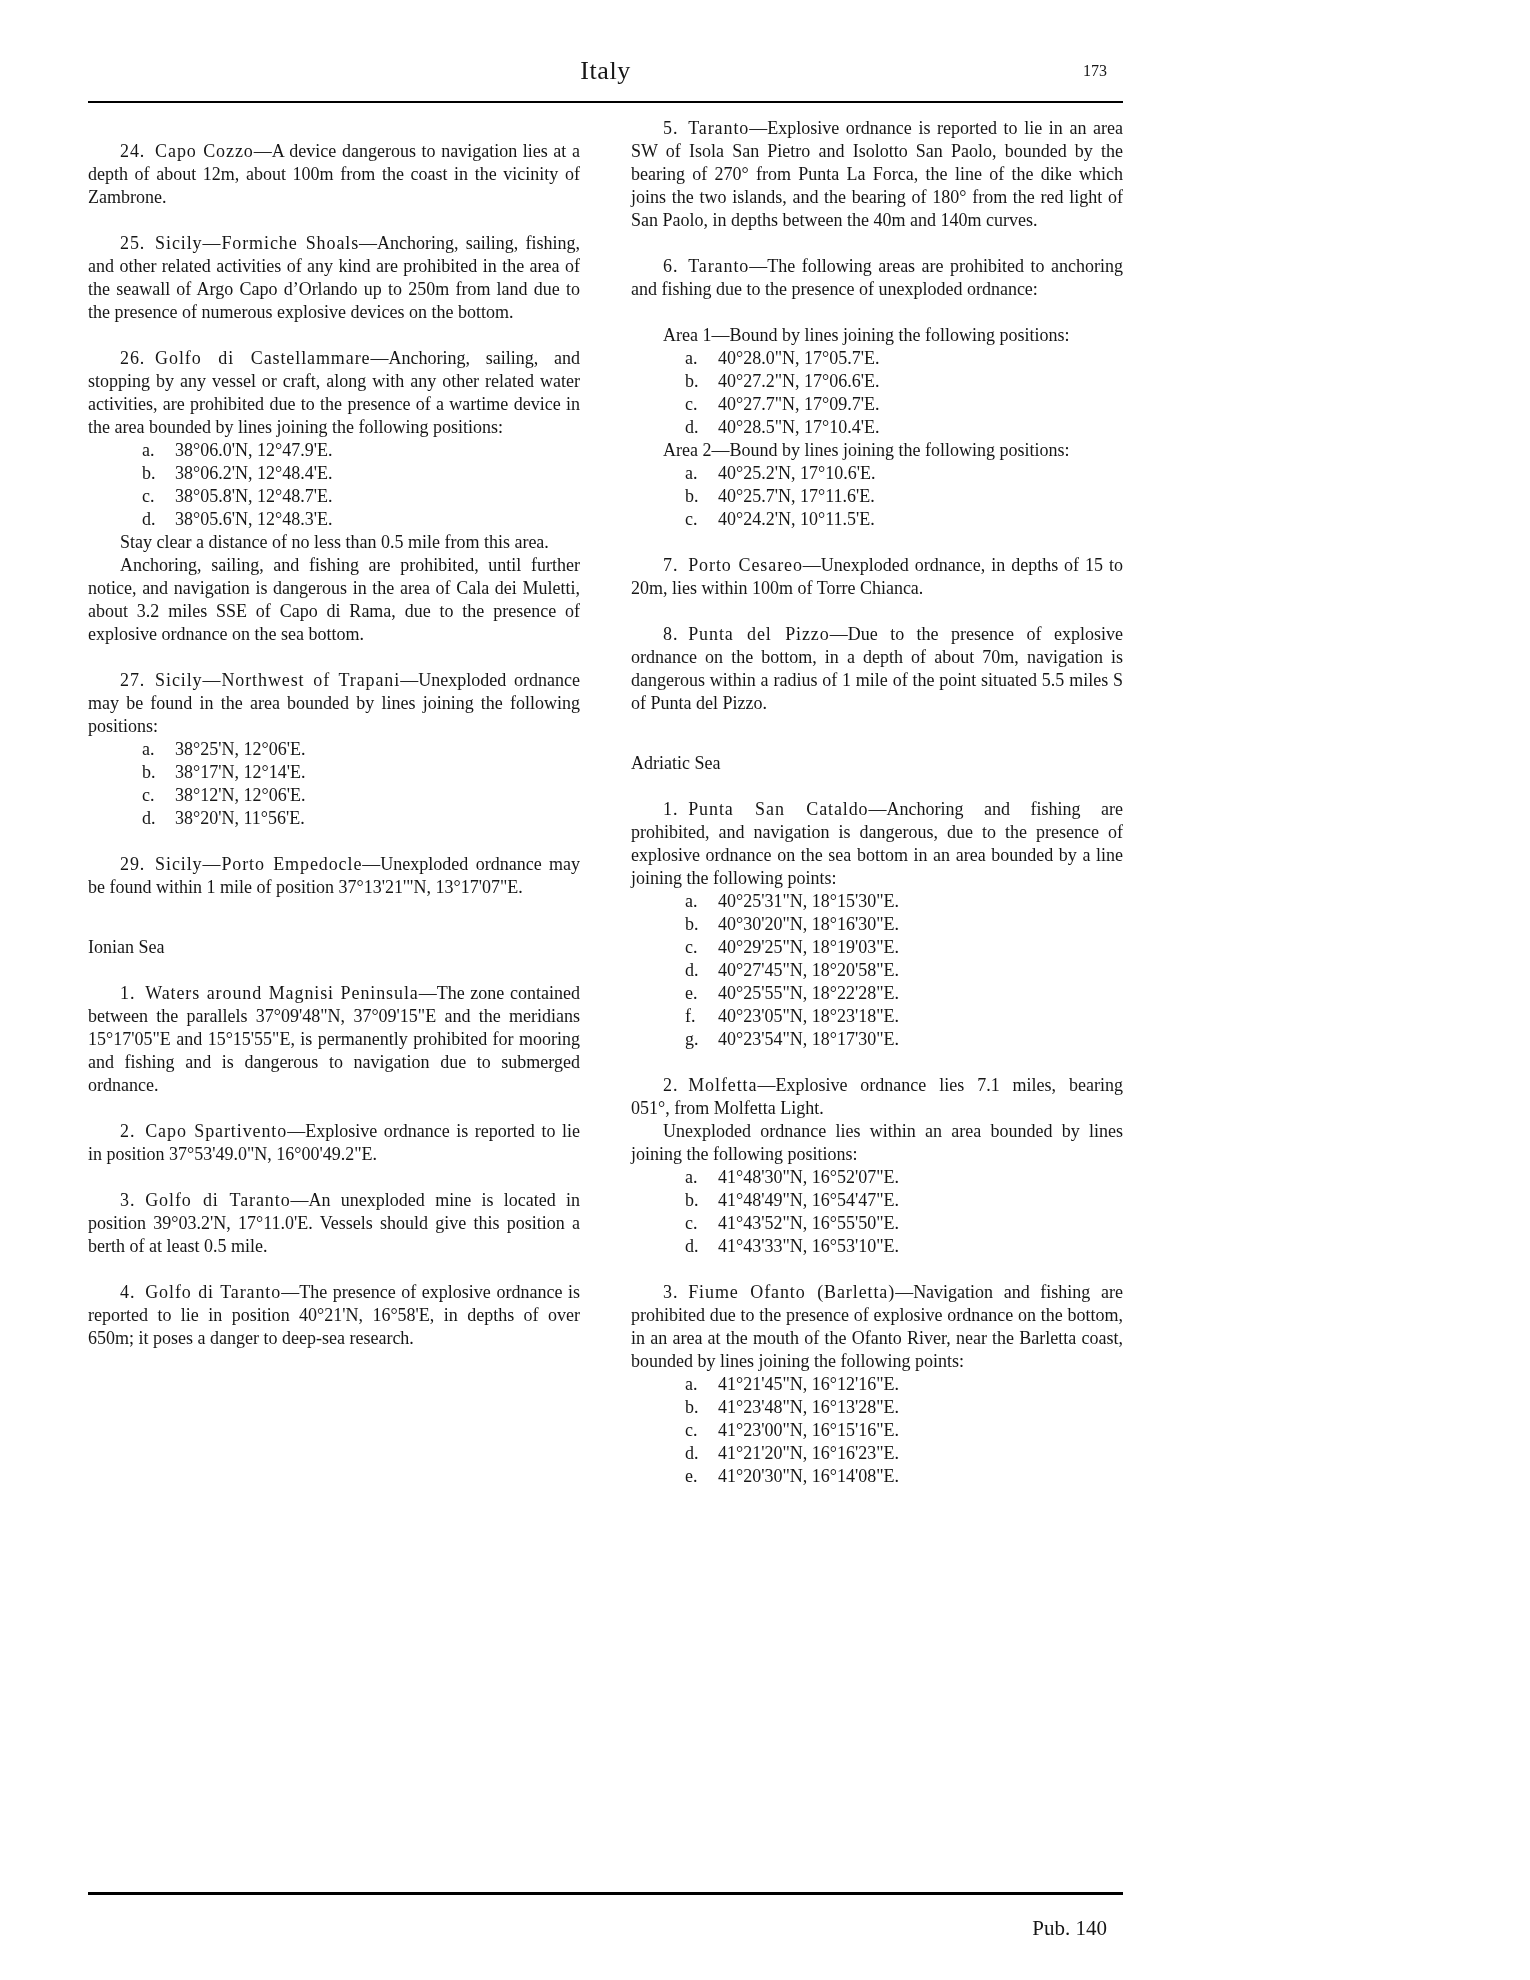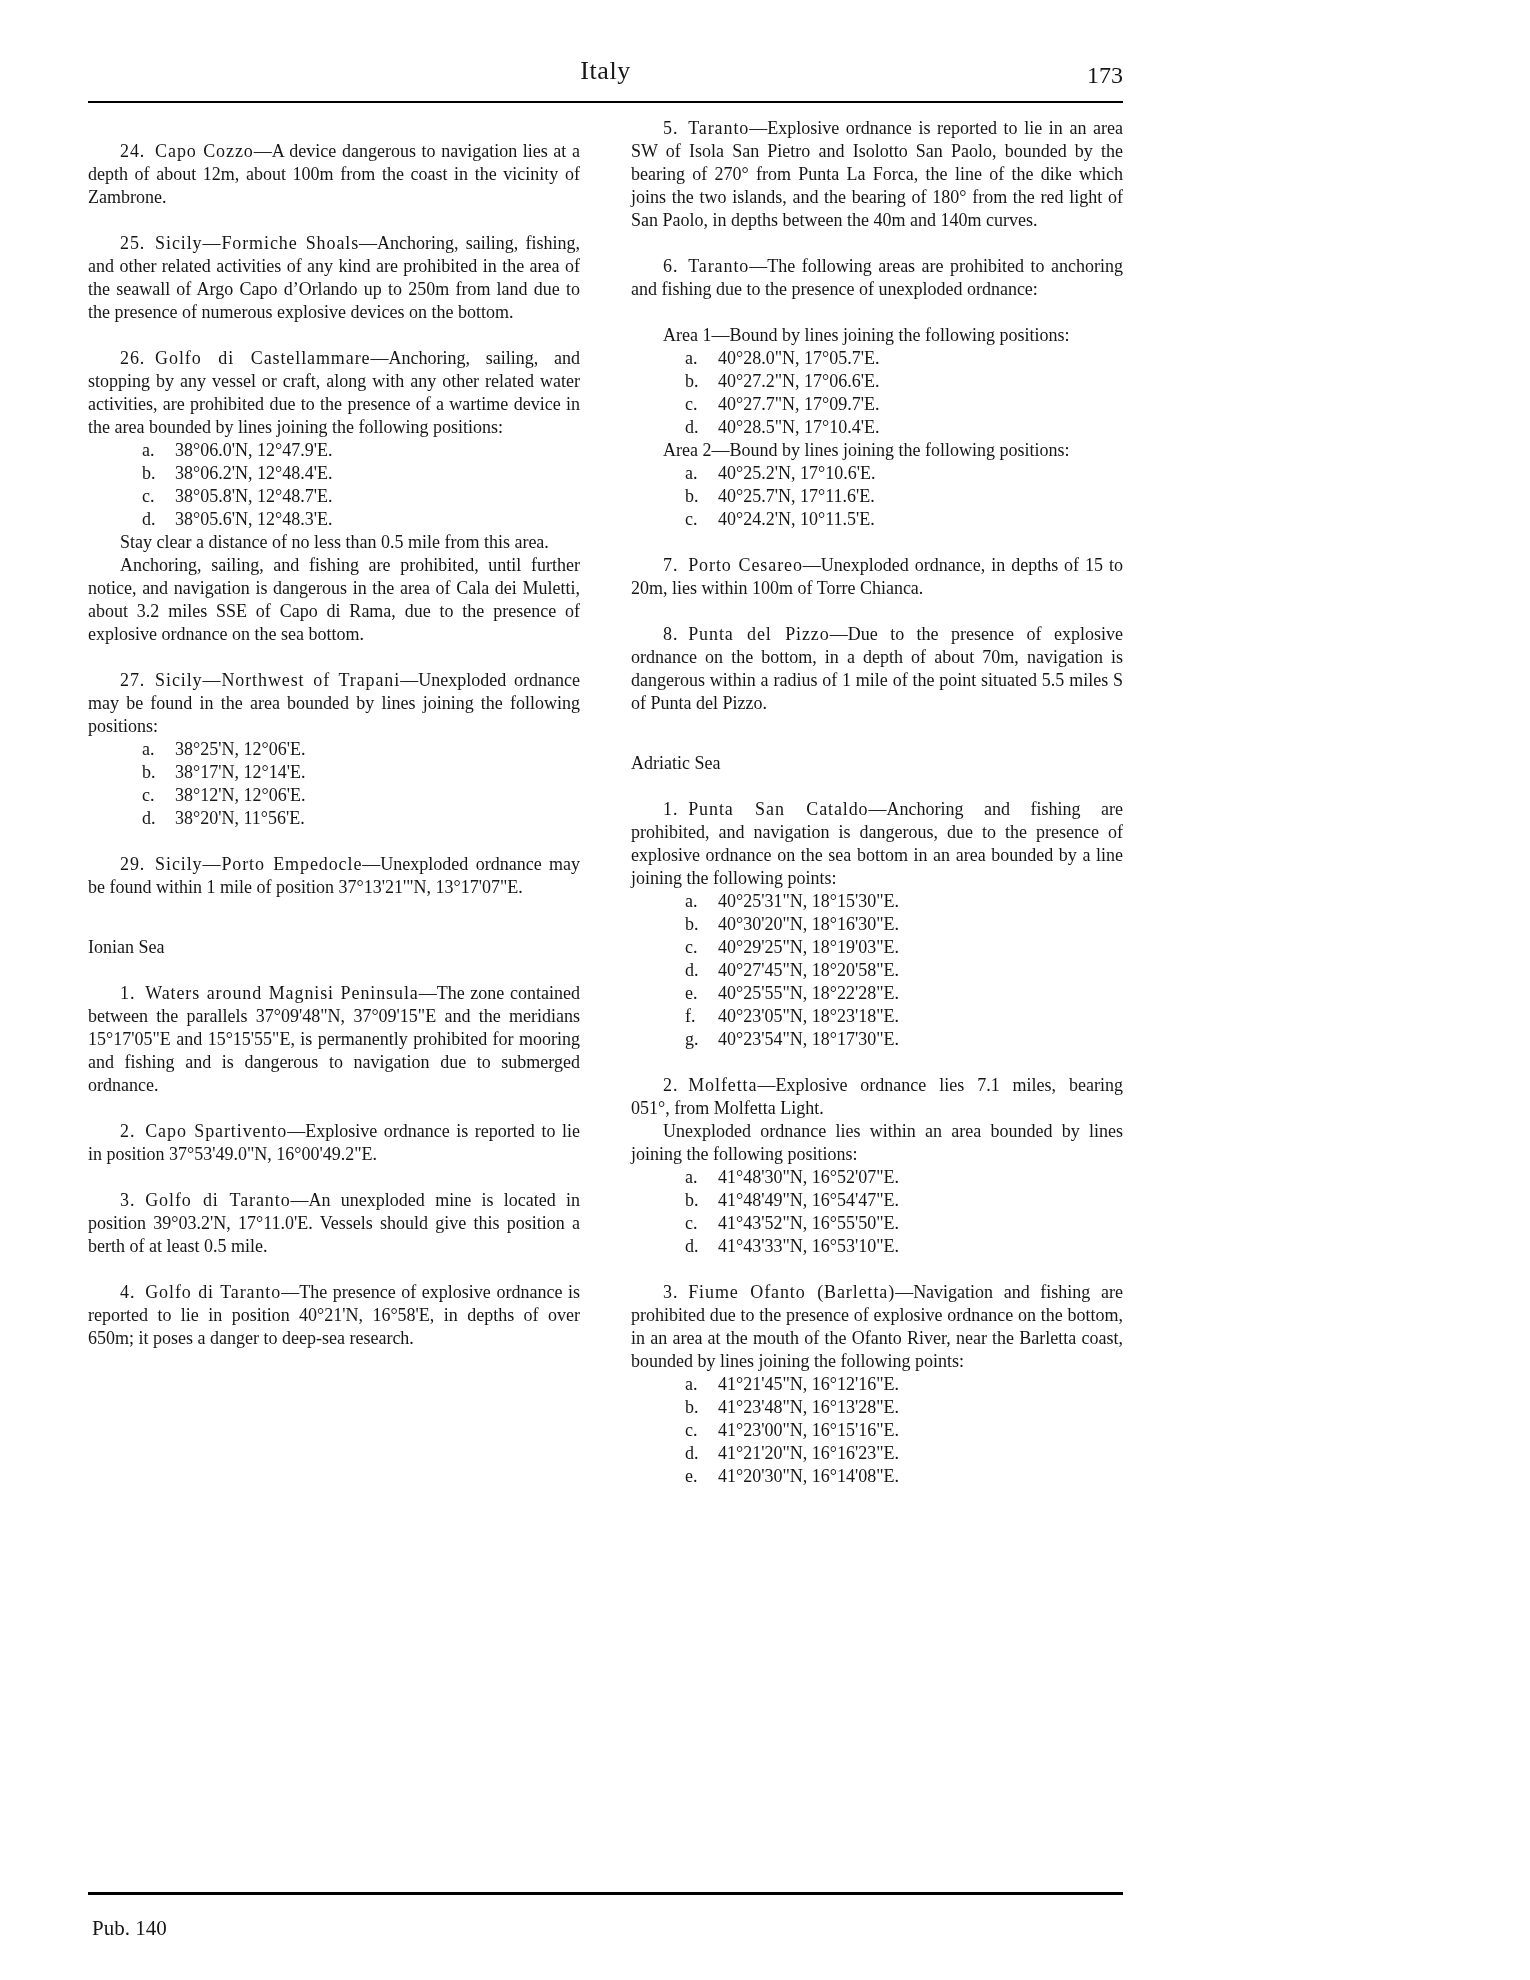--- a/index.html
+++ b/index.html
@@ -7,38 +7,38 @@
   body {
     width: 1530px; height: 1980px;
     background: #ffffff;
     color: #161616;
     font-family: "Liberation Serif", "DejaVu Serif", serif;
   }
   .page { position: relative; width: 1407px; height: 1980px; overflow: hidden; background: #ffffff; }
 
   .page-header { position: absolute; top: 56px; left: 88px; width: 1035px; height: 42px; }
   .header-title { position: absolute; left: 0; right: 0; top: 0; text-align: center; font-size: 26px; letter-spacing: 0.6px; }
-  .page-number { position: absolute; right: 0; top: 6px; font-size: 24px; }
+  .page-number { position: absolute; right: 16px; top: 6px; font-size: 16px; }
   .header-rule { position: absolute; top: 101px; left: 88px; width: 1035px; border-top: 2px solid #000; }
 
   .content { position: absolute; top: 117px; left: 88px; width: 1035px; display: flex; gap: 51px; }
   .column { width: 492px; font-size: 18px; line-height: 23px; text-align: justify; }
 
   .para { margin: 23px 0 0 0; text-indent: 32px; }
   .para.flush { margin-top: 0; }
   .lead { letter-spacing: 0.9px; }
 
   .sea-heading { margin-top: 37px; text-indent: 0; }
 
   .pos-list { padding-left: 54px; }
   .pos-item { text-align: left; }
   .pos-label { display: inline-block; width: 33px; }
 
   .footer-rule { position: absolute; top: 1892px; left: 88px; width: 1035px; border-top: 3px solid #000; }
-  .footer-text { position: absolute; top: 1916px; left: 92px; width: 1035px; font-size: 21px; }
+  .footer-text { position: absolute; top: 1916px; left: 72px; width: 1035px; text-align: right; font-size: 21px; }
 </style>
 </head>
 <body>
 
 <div class="page">
   <div class="page-header">
     <div class="header-title">Italy</div>
     <div class="page-number">173</div>
   </div>
   <div class="header-rule"></div>

